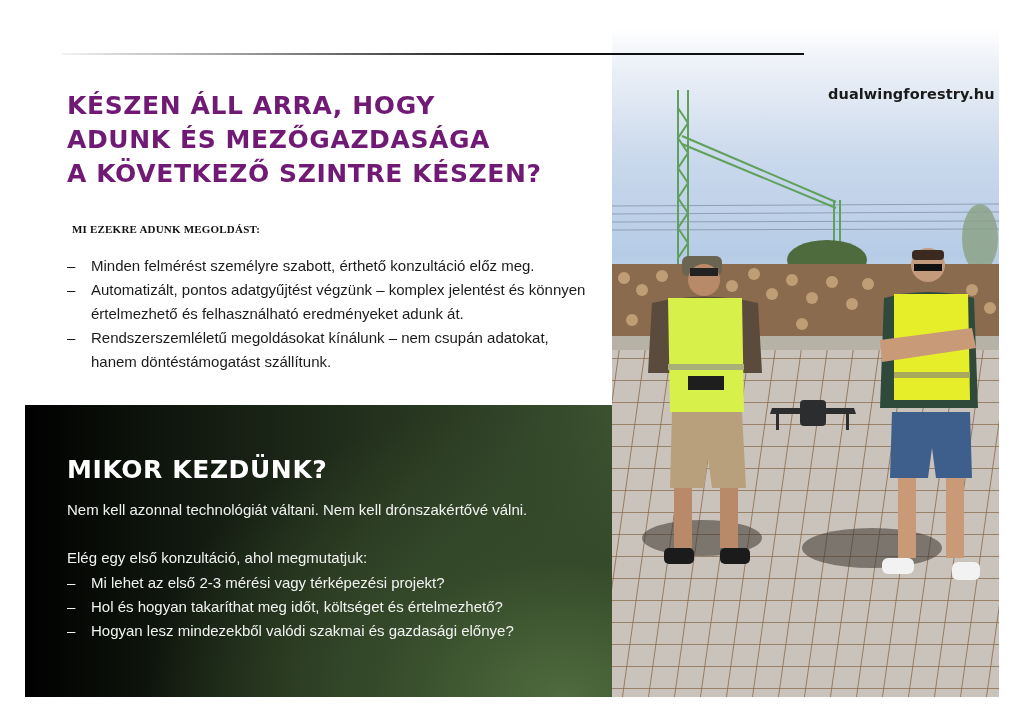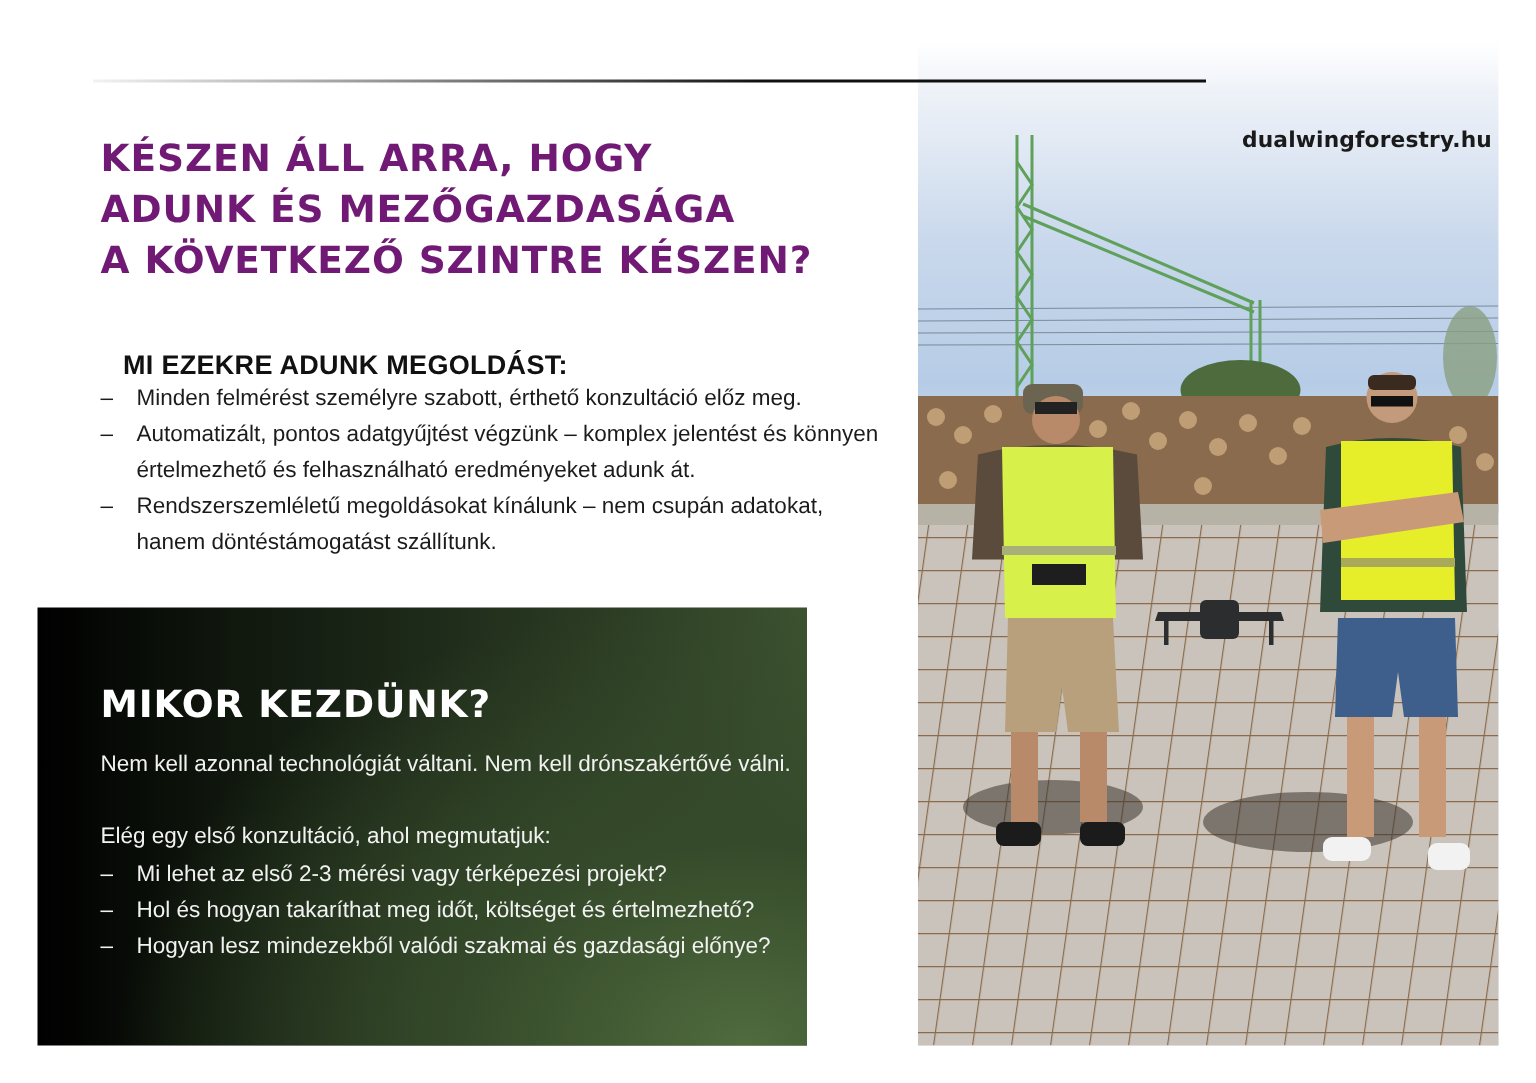--- a/index.html
+++ b/index.html
@@ -5,27 +5,27 @@
   html, body { margin:0; padding:0; }
   body { width:1024px; height:722px; background:#ffffff; position:relative; overflow:hidden;
          font-family:"Liberation Sans", sans-serif; }
   .rule { position:absolute; left:62px; top:53px; width:742px; height:2px;
           background:linear-gradient(to right, #f2f2f2 0%, #9a9a9a 25%, #111 60%, #111 100%); z-index:3; }
   .domain { position:absolute; left:828px; top:46px; font-size:14.5px; font-weight:bold; color:#1a1a1a;
             font-family:"DejaVu Sans", sans-serif; letter-spacing:0.1px; z-index:3;margin-top:40px; }
   .headline { position:absolute; left:67px; top:89px; margin:0; color:#701a75; font-weight:bold;
               font-family:"DejaVu Sans", sans-serif; font-size:25px; line-height:34px; letter-spacing:0.6px; }
   .headline span { display:block; white-space:nowrap; }
-  .subhead { position:absolute; left:67px; top:218px; margin:15px; font-size:18px; font-weight:bold; color:#111;
-             font-family:Liberation Sans, sans-serif; letter-spacing:0.2px; }
+  .subhead { position:absolute; left:67px; top:218px; margin:5px; font-size:11px; font-weight:bold; color:#111;
+             font-family:Liberation Serif, serif; letter-spacing:0.2px; }
   .list1 { position:absolute; left:67px; top:254px; width:530px; margin:0; padding:0; list-style:none;
            font-size:15px; color:#1b1b1b; line-height:24px; }
   .list1 li { position:relative; padding-left:24px; }
   .list1 li .dash { position:absolute; left:0; top:0; }
-  .dark { position:absolute; left:25px; top:405px; width:513px; height:292px;
+  .dark { position:absolute; left:25px; top:405px; width:587px; height:292px;
           background: radial-gradient(ellipse 420px 300px at 92% 100%, #506b3e 0%, #354a2a 45%, rgba(30,42,24,0) 100%),
                       linear-gradient(to right, #000 0%, #0d130b 20%, #1b2617 45%, #2c3d24 75%, #3c5230 100%); }
   .dark-title { position:absolute; left:42px; top:50px; margin:0; color:#fff; font-weight:bold;
                 font-family:"DejaVu Sans", sans-serif; font-size:25px; letter-spacing:0.6px; }
   .dark-p { position:absolute; left:42px; color:#f2f2f2; font-size:15px; margin:0; }
   .dark-list { position:absolute; left:42px; top:166px; margin:0; padding:0; list-style:none; color:#f2f2f2;
                font-size:15px; line-height:24px; }
   .dark-list li { position:relative; padding-left:24px; }
   .dark-list li .dash { position:absolute; left:0; top:0; }
   .photo { position:absolute; left:612px; top:28px; width:387px; height:669px; overflow:hidden;

